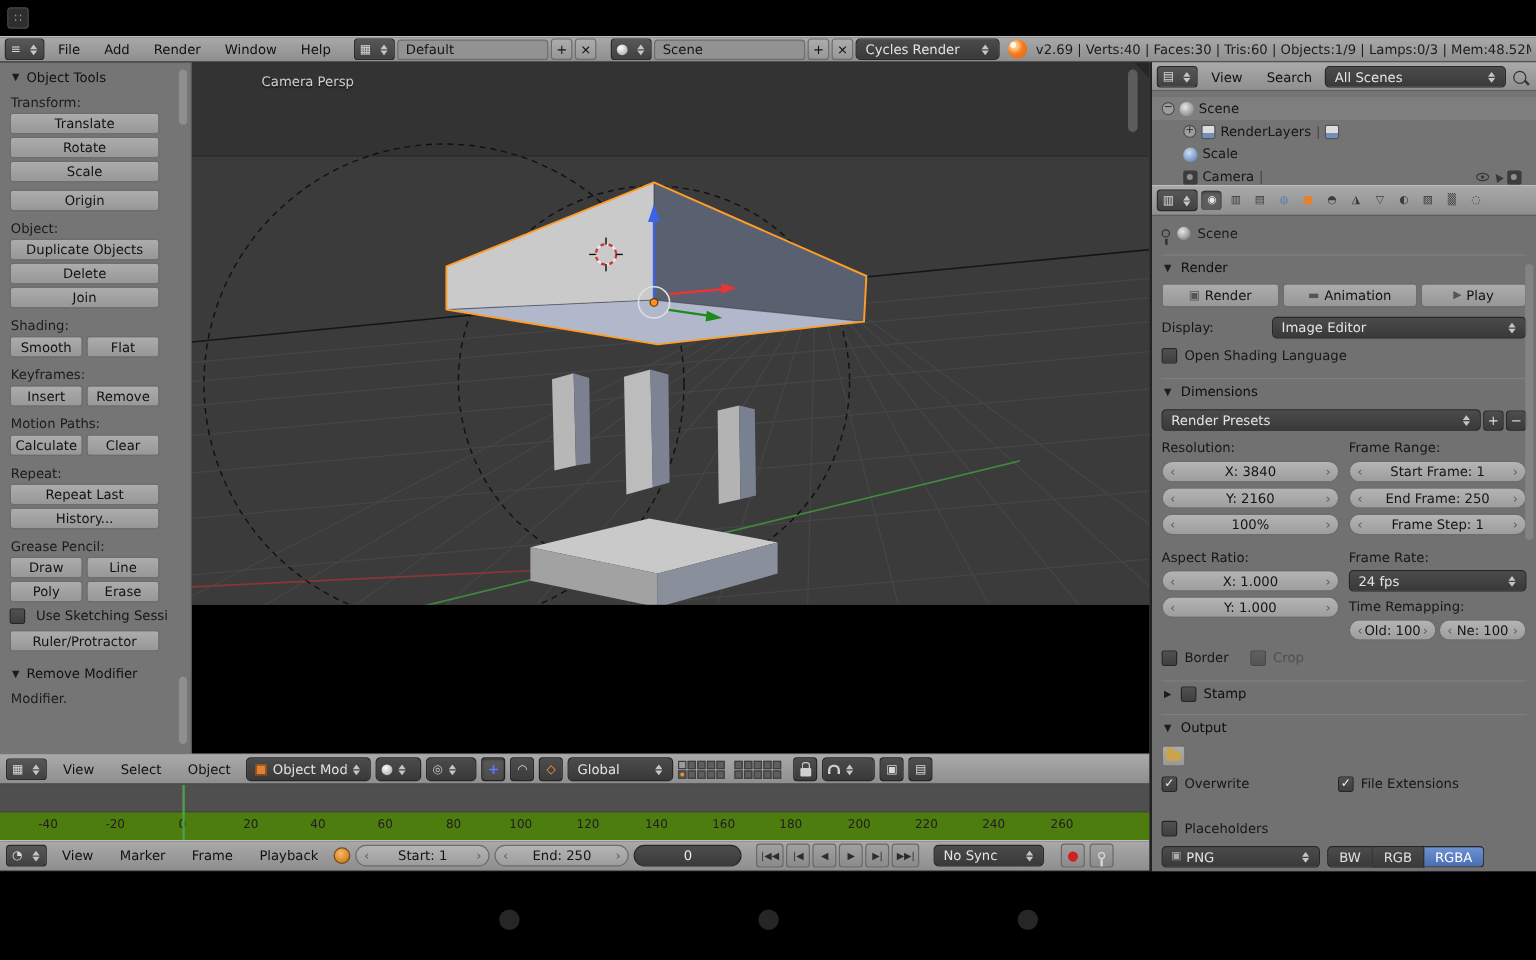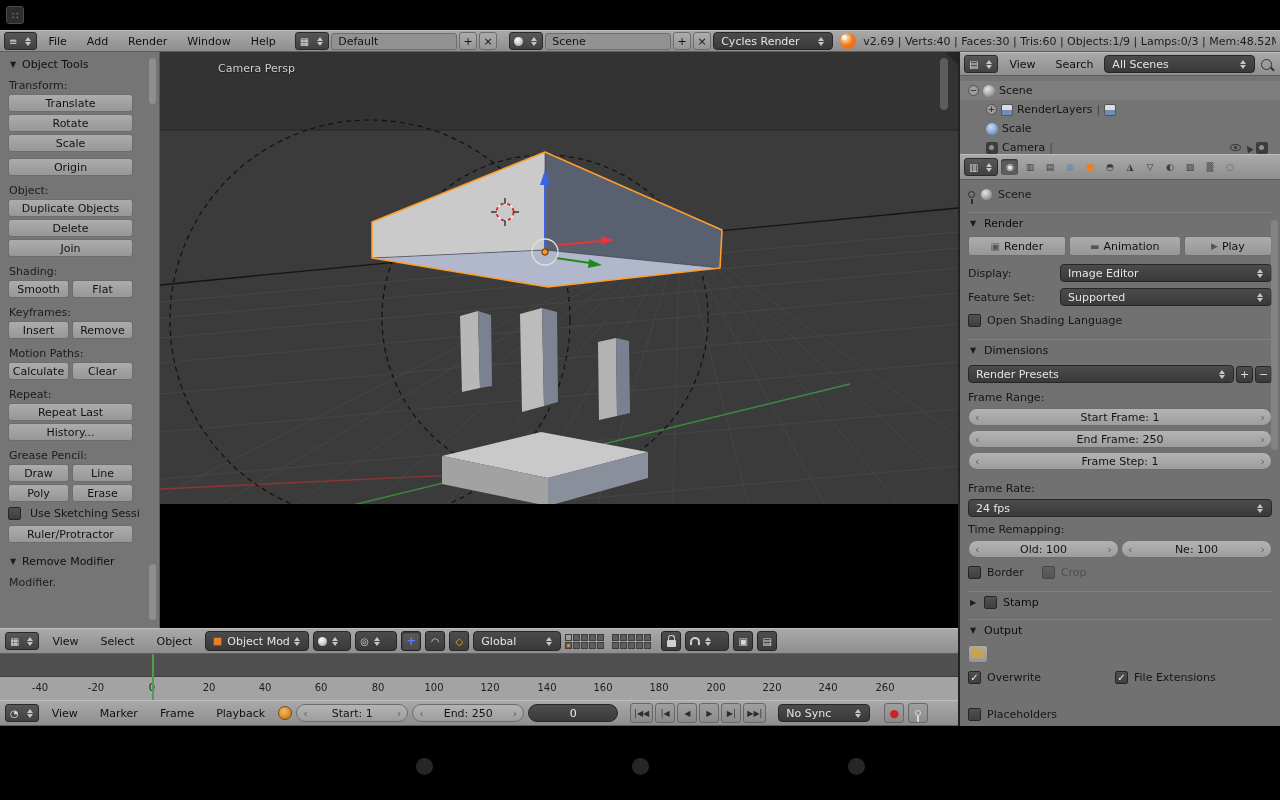--- a/index.html
+++ b/index.html
@@ -50,21 +50,21 @@
 #vhdr{left:0;top:628px;width:958px;height:26px;padding:0 5px;gap:4px}
 .lgrid{display:grid;grid-template-columns:repeat(5,7px);grid-auto-rows:7px;gap:1px}
 .lcell{background:#5e5e5e;border:1px solid #3e3e3e;position:relative}
 .lcell.lactive{background:#9c9c9c}
 .lcell.ldot::after{content:"";position:absolute;left:1px;top:1px;width:3px;height:3px;border-radius:50%;background:#ff9021}
 .lockicon{width:9px;height:7px;background:#d0d0d0;border-radius:1px;position:relative;margin-top:5px}
 .lockicon::before{content:"";position:absolute;top:-5px;left:1px;width:5px;height:5px;border:1.5px solid #d0d0d0;border-bottom:none;border-radius:3px 3px 0 0}
 .magicon{width:10px;height:8px;border:2.5px solid #cfcfcf;border-bottom:none;border-radius:6px 6px 0 0}
 
 #tcontent{left:0;top:654px;width:958px;height:46px;background:#4f4f4f;overflow:hidden}
-#truler{position:absolute;left:0;top:22px;width:958px;height:24px;background:#a3a3a3;border-top:1px solid #404040}
+#truler{position:absolute;left:0;top:22px;width:958px;height:24px;background:#4d7c0f;border-top:1px solid #404040}
 .rnum{position:absolute;top:5px;transform:translateX(-50%);color:#202020;font-size:10px}
 #cframe{position:absolute;left:152px;top:0;width:2px;height:46px;background:#4e9e4e}
 #thdr{left:0;top:700px;width:958px;height:26px;padding:0 5px;gap:4px}
 .clockicon{width:14px;height:14px;border-radius:50%;background:radial-gradient(circle at 40% 35%,#f3b96a,#d98b2b 60%,#a5621a);border:1px solid #7a4a12;flex:none}
 .keyicon{width:6px;height:6px;border:1.5px solid #d8d8d8;border-radius:50%;position:relative}
 .keyicon::after{content:"";position:absolute;left:1px;top:5px;width:2px;height:6px;background:#d8d8d8}
 
 #rightcol{left:958px;top:52px;width:322px;height:674px;background:#727272;border-left:2px solid #222;display:flex;flex-direction:column}
 #ohdr{height:24px;padding:0 4px;gap:2px;flex:none}
 #obody{height:78px;background:#747474;padding-top:5px;overflow:hidden;flex:none;position:relative}
@@ -586,50 +586,49 @@
     <div class="prow" style="margin-top:8px">
       <span class="plabel">Display:</span>
       <div class="ddark" style="flex:1">
         <span class="lbl">Image Editor</span>
         <span class="updn">
             <i class="up"></i>
             <i class="dn"></i>
           </span>
       </div>
     </div>
-    <div class="prow" style="margin-top:6px">
-      <span class="plabel">Feature Set:</span>
-      <div class="ddark" style="flex:1">
-        <span class="lbl">Supported</span>
-        <span class="updn">
-            <i class="up"></i>
-            <i class="dn"></i>
-          </span>
-      </div>
-    </div>
     <div class="prow" style="margin-top:8px">
       <span class="cb"></span>
       <span class="cblabel">Open Shading Language</span>
     </div>
     <div class="ppanel" style="margin-top:12px">
       <span class="tri">▼</span>
       <span>Dimensions</span>
     </div>
     <div class="prow" style="margin-top:8px;gap:2px">
       <div class="ddark" style="flex:1">
         <span class="lbl">Render Presets</span>
         <span class="updn">
             <i class="up"></i>
             <i class="dn"></i>
           </span>
       </div>
       <div class="sqbtn">+</div>
       <div class="sqbtn">−</div>
     </div>
     <div style="display:flex;gap:8px;margin-top:6px">
+      <div class="pcol">
+        <span class="collabel">Resolution:</span>
+        <div class="pill">X: 3840</div>
+        <div class="pill">Y: 2160</div>
+        <div class="pill">100%</div>
+        <span class="collabel" style="margin-top:8px">Aspect Ratio:</span>
+        <div class="pill">X: 1.000</div>
+        <div class="pill">Y: 1.000</div>
+      </div>
       <div class="pcol">
         <span class="collabel">Frame Range:</span>
         <div class="pill">Start Frame: 1</div>
         <div class="pill">End Frame: 250</div>
         <div class="pill">Frame Step: 1</div>
         <span class="collabel" style="margin-top:8px">Frame Rate:</span>
         <div class="ddark">
           <span class="lbl">24 fps</span>
           <span class="updn">
               <i class="up"></i>

